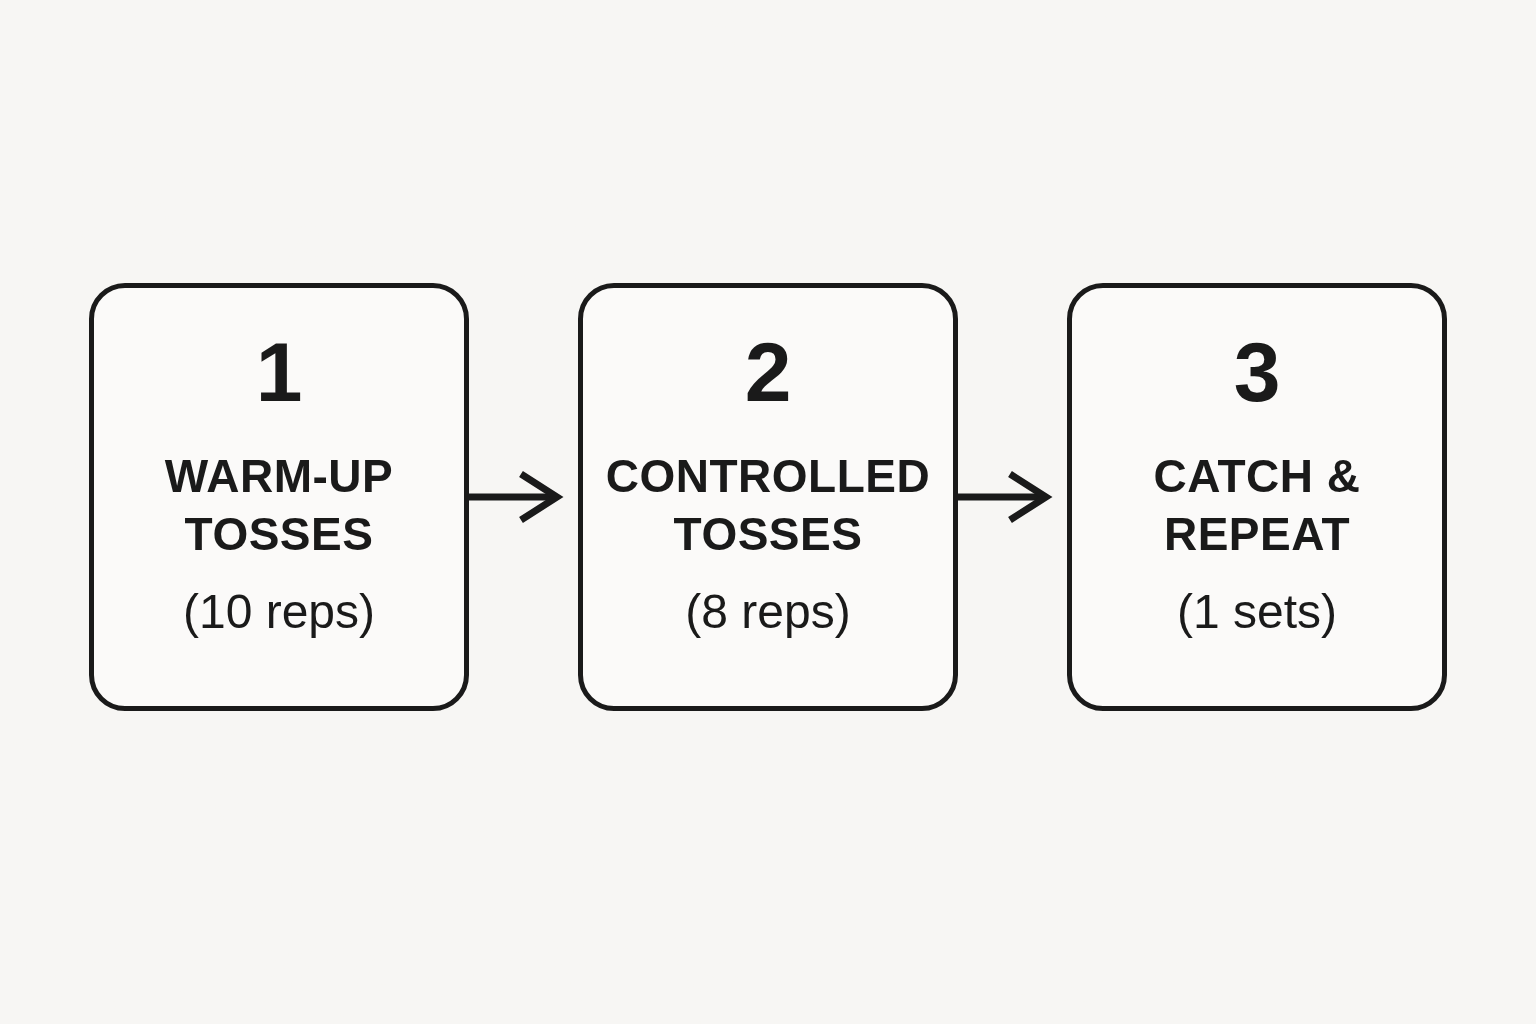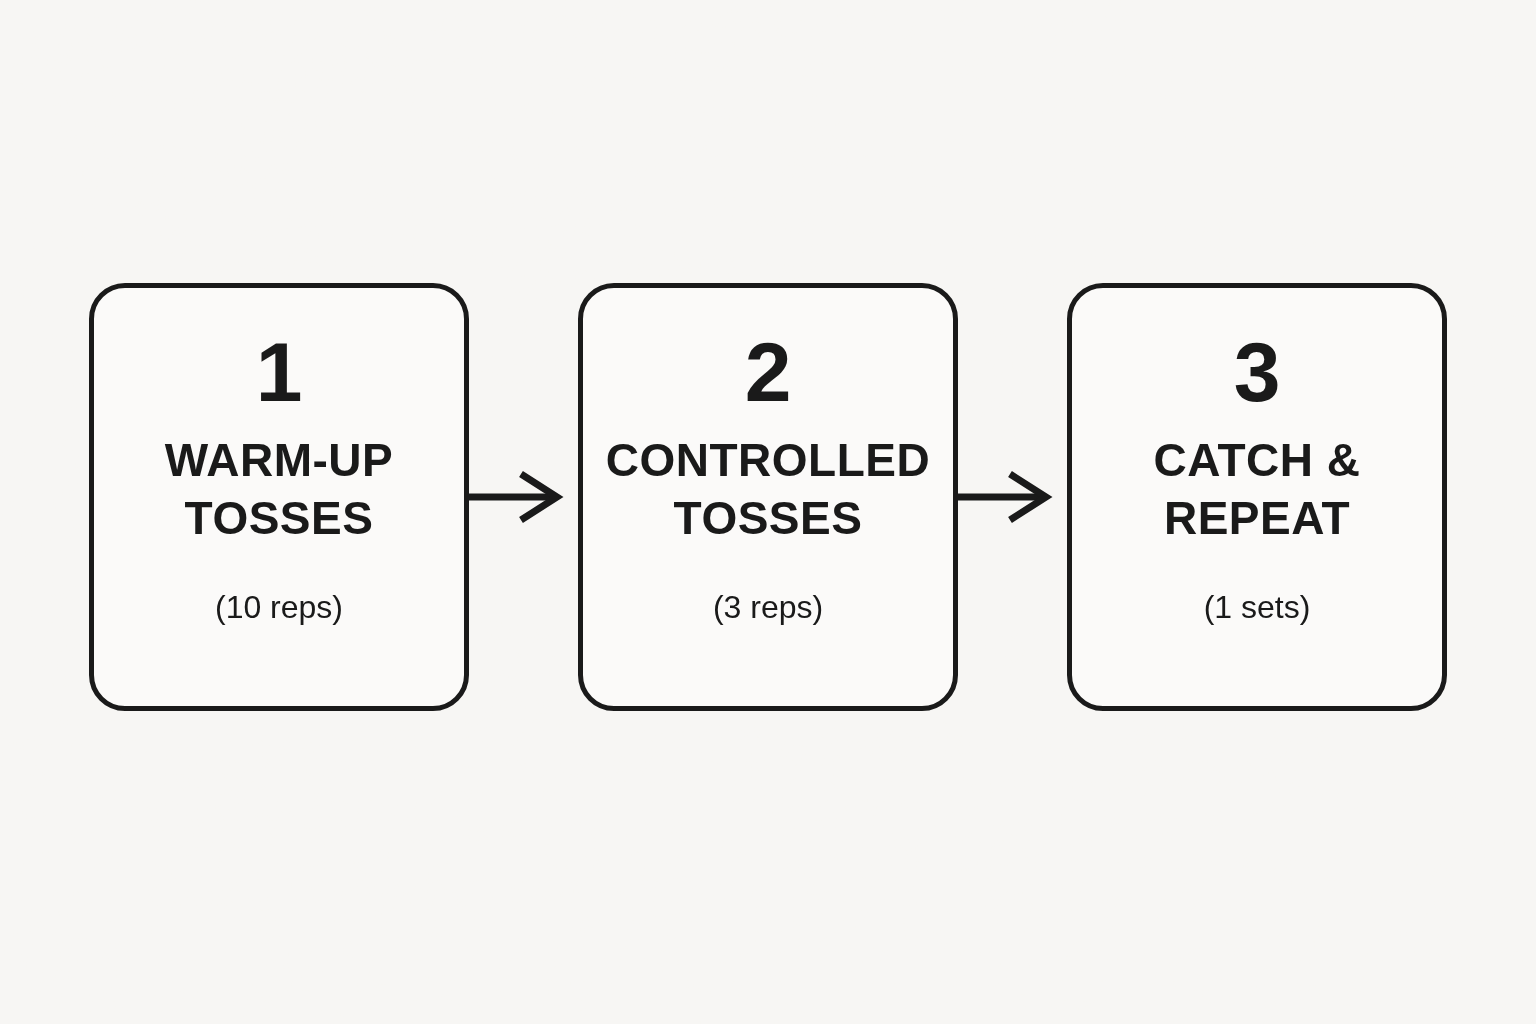--- a/index.html
+++ b/index.html
@@ -42,31 +42,31 @@
     align-items: center;
     padding-top: 42px;
   }
   .step-number {
     font-size: 84px;
     font-weight: 700;
     line-height: 1;
     letter-spacing: 0;
   }
   .step-title {
-    margin-top: 18px;
+    margin-top: 34px;
     font-size: 46px;
     font-weight: 700;
     line-height: 1.25;
     text-align: center;
     letter-spacing: 0.5px;
     max-width: 350px;
   }
   .step-subtitle {
-    margin-top: 42px;
-    font-size: 32px;
+    margin-top: 21px;
+    font-size: 48px;
     font-weight: 400;
     line-height: 1.15;
     text-align: left;
   }
   .arrow-connector {
     width: 109px;
     height: 120px;
     display: flex;
     align-items: center;
     justify-content: center;
@@ -98,21 +98,21 @@
   <div class="arrow-connector">
     <svg width="109" height="120" viewBox="0 0 109 120" xmlns="http://www.w3.org/2000/svg">
       <line x1="0" y1="60" x2="84" y2="60" stroke="#1a1a1a" stroke-width="7"></line>
       <polyline points="52,37 88,60 52,83" fill="none" stroke="#1a1a1a" stroke-width="7" stroke-linejoin="miter" stroke-linecap="butt"></polyline>
     </svg>
   </div>
 
   <div class="step-box">
     <div class="step-number">2</div>
     <div class="step-title">CONTROLLED TOSSES</div>
-    <div class="step-subtitle">(3 reps)</div>
+    <div class="step-subtitle">(8 reps)</div>
   </div>
 
   <div class="arrow-connector">
     <svg width="109" height="120" viewBox="0 0 109 120" xmlns="http://www.w3.org/2000/svg">
       <line x1="0" y1="60" x2="84" y2="60" stroke="#1a1a1a" stroke-width="7"></line>
       <polyline points="52,37 88,60 52,83" fill="none" stroke="#1a1a1a" stroke-width="7" stroke-linejoin="miter" stroke-linecap="butt"></polyline>
     </svg>
   </div>
 
   <div class="step-box">

